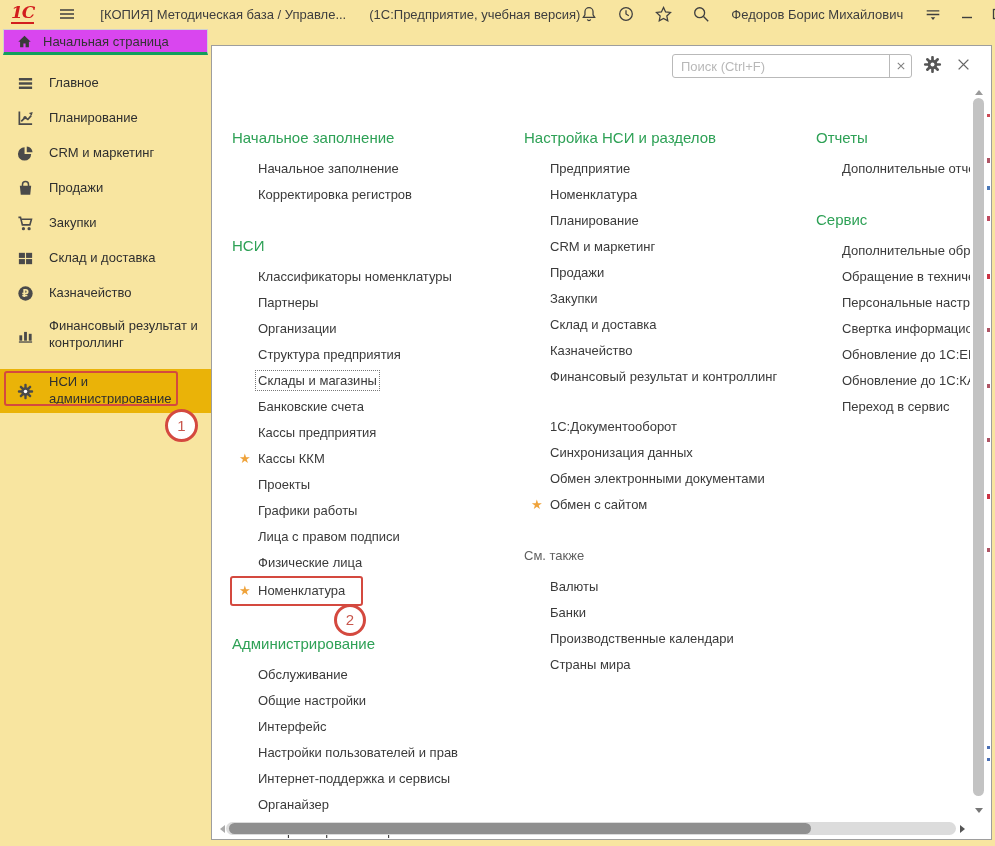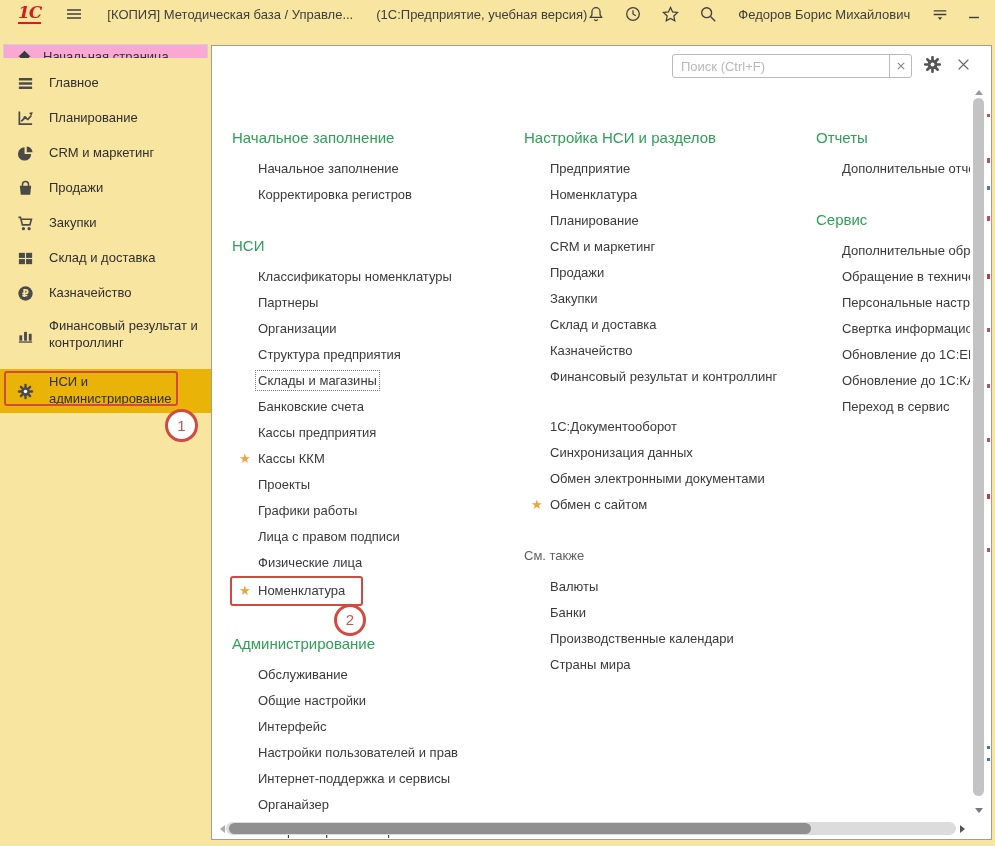--- a/index.html
+++ b/index.html
@@ -5,33 +5,33 @@
   html,body { margin:0; padding:0; background:#ddd; }
   * { box-sizing:content-box; }
   .window {
     position:relative; width:995px; height:846px; overflow:hidden;
     background:#f8e5a0; font-family:"Liberation Sans", sans-serif;
     -webkit-font-smoothing:antialiased;
   }
   
   .titlebar { position:absolute; left:0; top:0; width:100%; height:28px; display:flex; align-items:center; }
   .logo { font-family:"DejaVu Serif", serif; font-style:italic; font-weight:bold; letter-spacing:-1px;
-          color:#d21e1e; font-size:17px; line-height:1; margin-left:18px; padding-bottom:1px;
+          color:#d21e1e; font-size:17px; line-height:1; margin-left:11px; padding-bottom:1px;
           border-bottom:2px solid #d21e1e; }
   .tb-btn { display:inline-flex; align-items:center; justify-content:center; color:#3f3f3f; cursor:default; }
   .tb-btn svg { display:block; }
   .hamburger { margin-left:24px; }
   .tb-title { margin-left:24px; font-size:13px; color:#3e3e3e; white-space:nowrap; }
   .tb-edition { margin-left:23px; font-size:13px; color:#3e3e3e; white-space:nowrap; }
   .tb-right { margin-left:auto; display:flex; align-items:center; gap:19px; margin-right:11px; }
   .tb-user { font-size:13px; color:#3e3e3e; white-space:nowrap; margin:0 2px; }
   
-  .tab { position:absolute; left:3px; top:29px; width:190px; height:22px; background:#f9a8d4;
+  .tab { position:absolute; left:3px; top:29px; width:190px; height:22px; background:#d946ef;
          border:1px solid #d0d0d0; border-bottom:3px solid #149e5a; padding-left:13px;
-         display:flex; align-items:center; gap:11px; font-size:13px; color:#333;margin-top:15px; }
+         display:flex; align-items:center; gap:11px; font-size:13px; color:#333; }
   .tab .icon { display:flex; color:#3a3a3a; }
   
   .sidebar { position:absolute; left:0; top:58px; width:211px; bottom:0; background:#f8e5a0; padding-top:8px; }
   .side-item { position:relative; display:flex; align-items:center; gap:15px; padding-left:17px;
                height:35px; font-size:13px; color:#2f2f2f; line-height:1.3; cursor:default; }
   .side-item .icon { width:17px; height:17px; flex:none; color:#4a4a4a; display:flex; }
   .side-item .icon svg { width:17px; height:17px; }
   .side-item .lbl { flex:1; padding-right:10px; }
   .side-item.two-line { height:48px; }
   .side-item.selected { background:#eab308; height:44px; margin-top:10px; }

